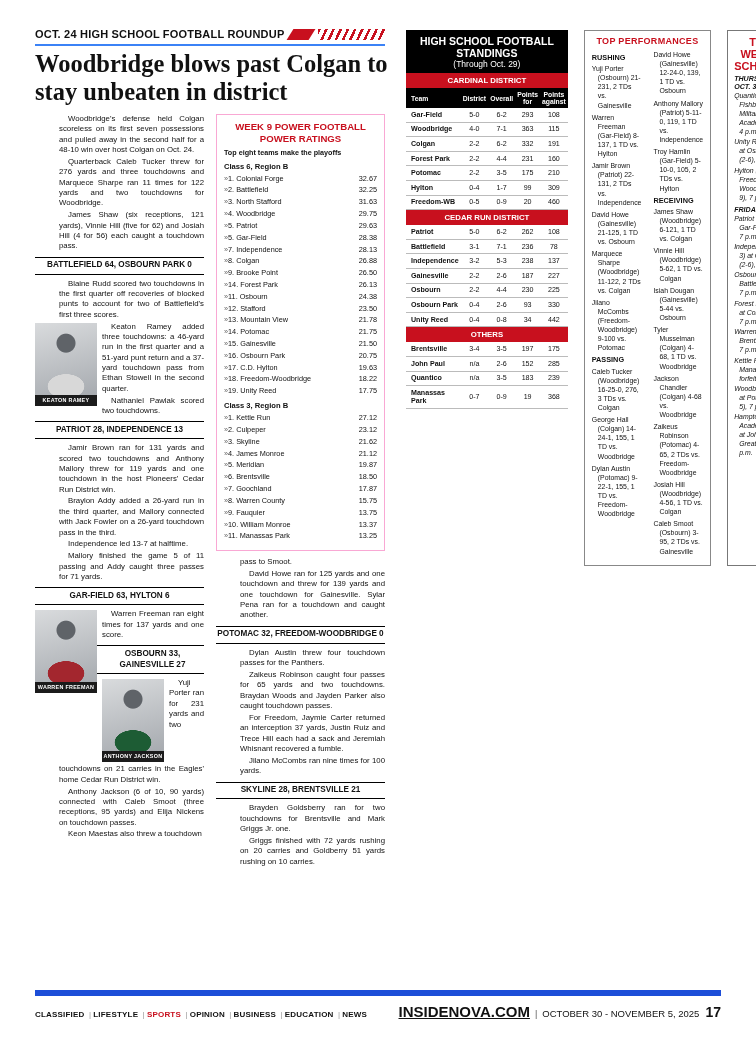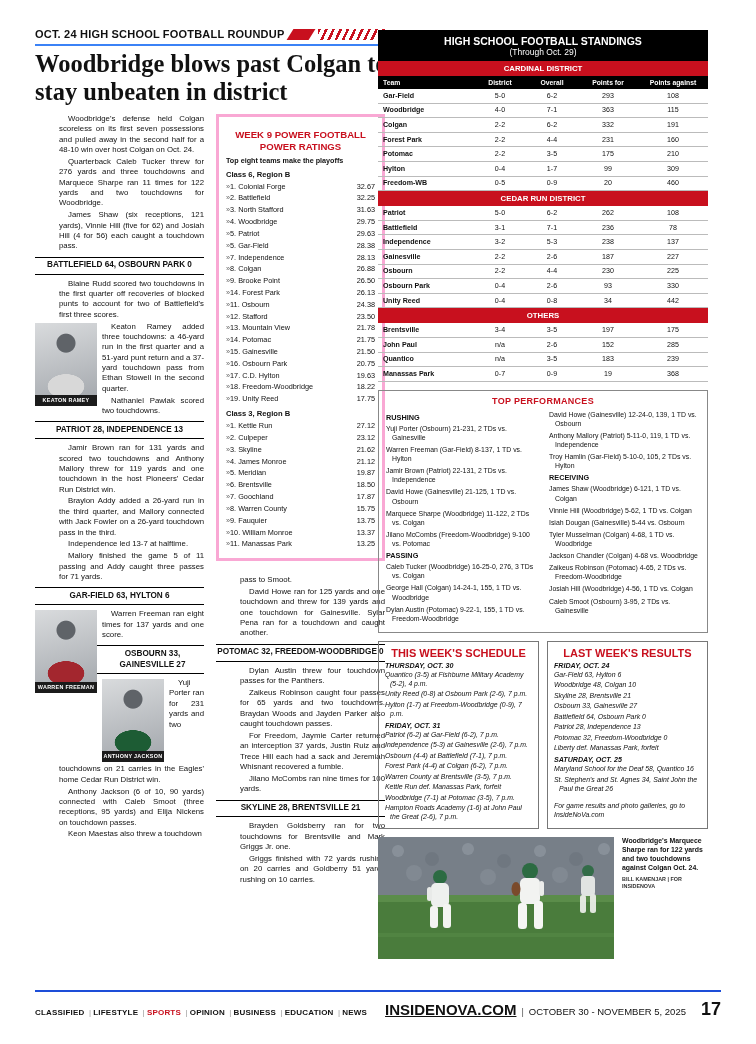--- a/index.html
+++ b/index.html
@@ -26,30 +26,30 @@
   .acol p{text-indent:9px;margin-bottom:1.5px;text-align:justify;margin-left:24px;}
   .acol p.cont{text-indent:0;}
   .sechead{font-weight:bold;text-align:center;font-size:8.2px;border-top:1px solid #000;
            border-bottom:1px solid #000;padding:2.5px 1px;margin:5px 0 4px;clear:none;}
   .headshot{float:left;width:62px;margin:1px 5px 2px 0;}
   .headshot .img{height:72px;}
   .headshot .cap{background:#1b1b1b;color:#fff;font-size:5.4px;font-weight:bold;text-align:center;
                  padding:2px 0;letter-spacing:.3px;}
 
   
-  .powerbox{border:3px solid #f9a8d4;padding:12px 7px 8px;margin-bottom:14px;}
+  .powerbox{border:1px solid #f9a8d4;padding:6px 7px 8px;margin-bottom:6px;}
   .ptitle{color:var(--red);font-weight:bold;text-align:center;font-size:9.6px;line-height:1.2;margin-bottom:4px;}
   .psub{font-weight:bold;font-size:7.2px;margin-bottom:2px;}
   .pgroup{font-weight:bold;font-size:7.6px;margin:4px 0 1px;}
   .prow{display:flex;justify-content:space-between;font-size:7.3px;line-height:1.62;}
   .prow .nm::before{content:"\00BB ";color:#666;}
   .prow .rv{font-variant-numeric:tabular-nums;}
 
   
-  .right{position:absolute;left:378px;top:30px;width:330px;display:flex;flex-direction:column;gap:8px;}
+  .right{position:absolute;left:406px;top:30px;width:330px;display:flex;flex-direction:row;gap:16px;}
 
   
   .st-title{background:#000;color:#fff;text-align:center;padding:5px 0 4px;}
   .st-title .t1{font-weight:bold;font-size:10.5px;display:block;}
   .st-title .t2{font-size:8.5px;display:block;text-align:center;}
   table.st{width:100%;border-collapse:collapse;font-size:7.1px;}
   .st td.st-bar{background:var(--red);color:#fff;font-weight:bold;text-align:center;
                 font-size:7.8px;padding:3px 0;border:none;}
   .st th{background:#000;color:#fff;font-size:6.8px;font-weight:bold;padding:3px 2px;text-align:center;}
   .st th:first-child{text-align:left;padding-left:5px;}
@@ -73,31 +73,31 @@
   .snote{font-style:italic;font-size:6.9px;line-height:1.3;margin-top:8px;}
 
   
   .photo-row{display:flex;gap:8px;align-items:flex-start;}
   .gphoto{flex:none;display:block;}
   .photo-cap{width:86px;font-size:6.9px;line-height:1.3;}
   .photo-cap .bold{font-weight:bold;}
   .photo-cap .credit{font-size:5.4px;color:#333;margin-top:3px;font-weight:bold;}
 
   
-  .footer{position:absolute;left:35px;right:35px;bottom:24px;border-top:2px solid #1d4ed8;
+  .footer{position:absolute;left:35px;right:35px;bottom:24px;border-top:6px solid #1d4ed8;
           padding-top:7px;display:flex;justify-content:space-between;align-items:baseline;}
   .fnav{font-size:8px;font-weight:bold;letter-spacing:.2px;}
   .fnav span.item{margin-right:2px;}
   .fnav span.item:not(:last-child)::after{content:" |";color:#999;font-weight:normal;margin-left:2px;}
   .fnav .accent{color:var(--red);}
   .fright{display:flex;align-items:baseline;gap:5px;}
   .fsite{font-weight:bold;font-size:15px;text-decoration:underline;}
   .fsep{color:#555;font-size:9px;}
   .fdate{font-size:9.5px;}
-  .fpage{font-weight:bold;font-size:18px;margin-left:10px;}
+  .fpage{font-weight:bold;font-size:14px;margin-left:1px;}
 </style>
 </head>
 <body>
 
 <div class="page">
 
   <div class="kicker">
     <span class="kicker-text">OCT. 24 HIGH SCHOOL FOOTBALL ROUNDUP</span>
     <span class="stripe-solid"></span>
     <span class="stripe-lines"></span>

